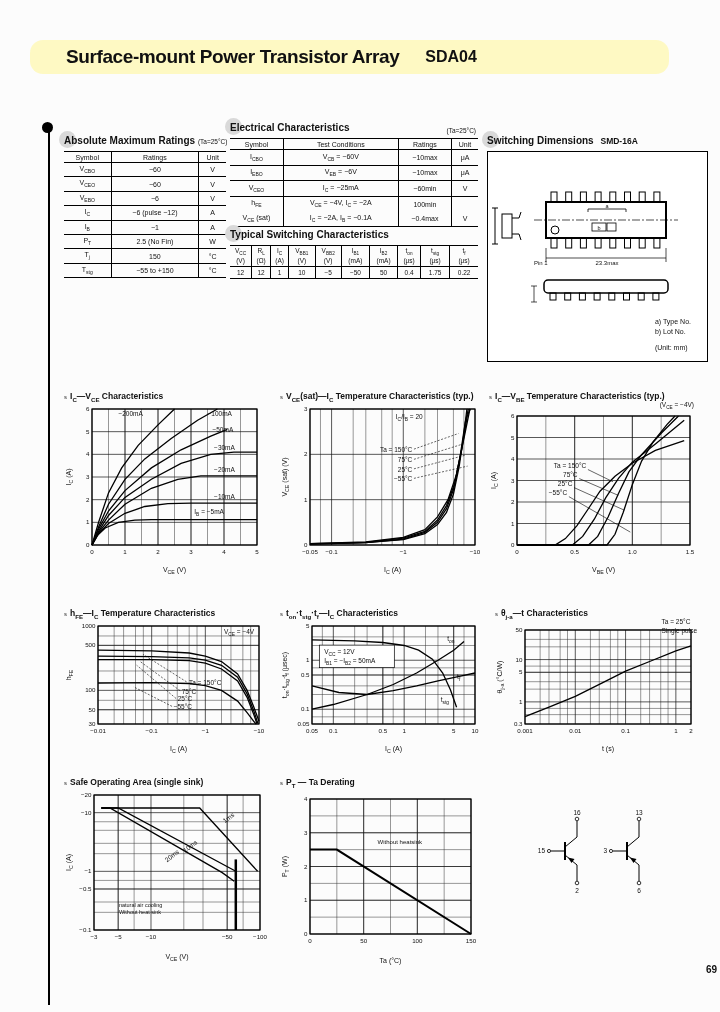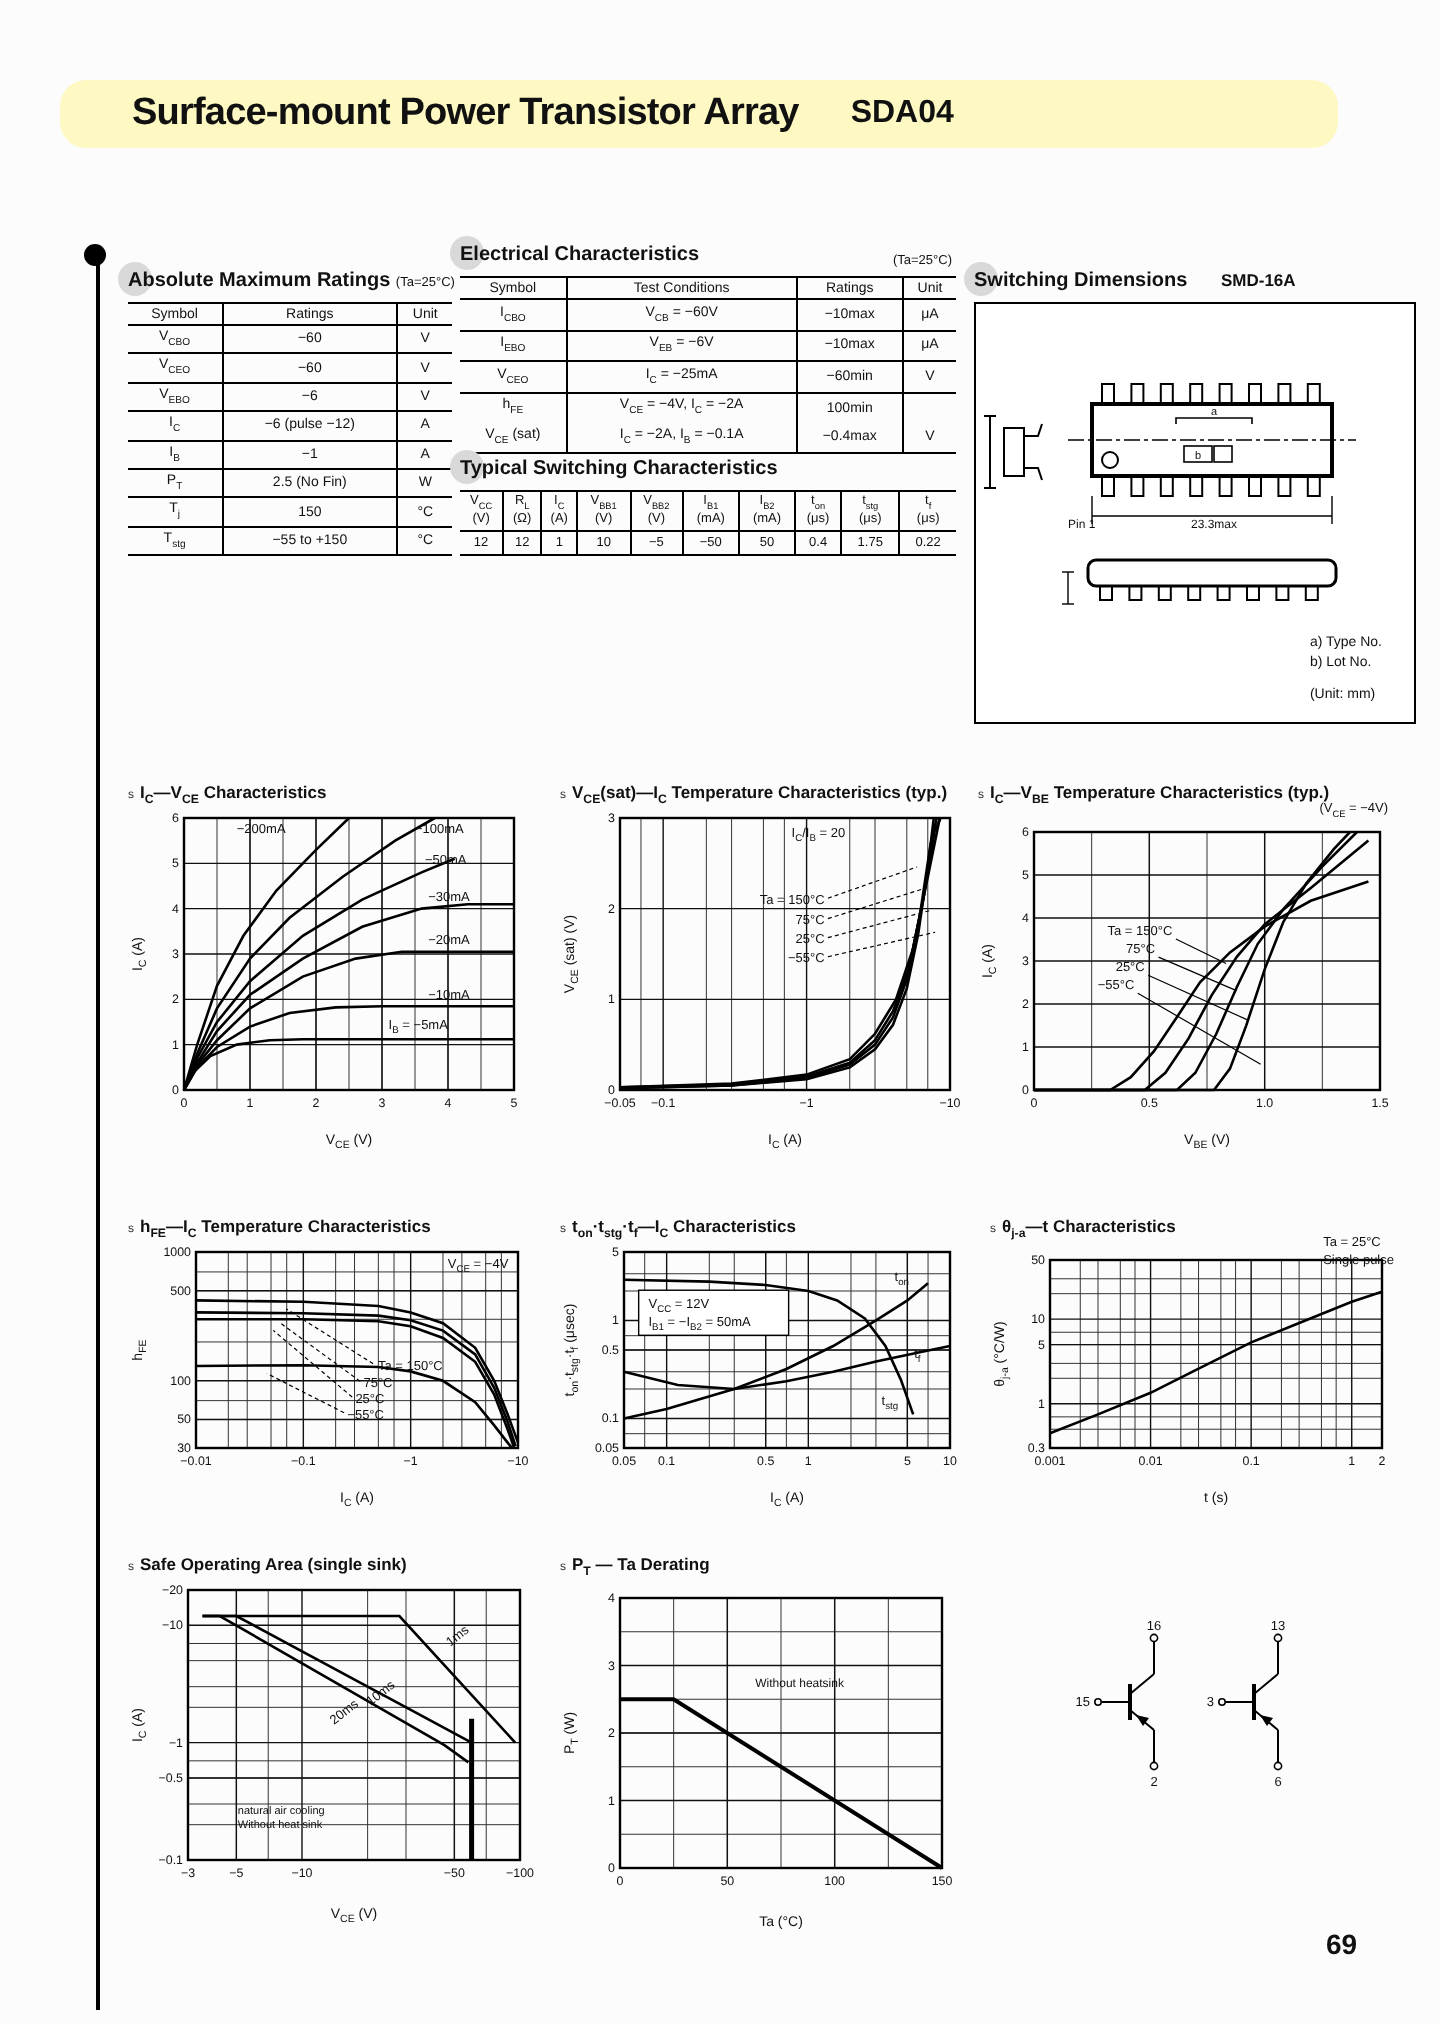--- a/index.html
+++ b/index.html
@@ -8,21 +8,21 @@
   .titlebar{position:absolute;left:30px;top:40px;width:639px;height:34px;background:#fef9c3;border-radius:13px;display:flex;align-items:center;padding-left:36px}
   .t-main{font-size:19px;font-weight:bold;letter-spacing:-0.4px}
   .t-part{font-size:16px;font-weight:bold;margin-left:26px}
   .margin-dot{position:absolute;left:42px;top:122px;width:11px;height:11px;background:#000;border-radius:50%}
   .margin-rule{position:absolute;left:48px;top:130px;width:2px;height:875px;background:#000}
   .sec{position:absolute}
   .sec-h{position:relative;z-index:0;font-size:10px;font-weight:bold;margin-bottom:5px;white-space:nowrap}
   .sec-h::before{content:'';position:absolute;left:-5px;top:-4px;width:17px;height:17px;border-radius:50%;background:#d9d9d9;z-index:-1}
   .cond{font-weight:normal;font-size:6.5px}
   .cond-r{position:absolute;right:2px;bottom:-1px}
-  .pkg{font-size:8.5px;margin-left:14px}
+  .pkg{font-size:8.5px;margin-left:4px}
   sub{font-size:0.72em}
   table.dt{border-collapse:collapse;width:100%;font-size:7px;text-align:center;border-top:1.4px solid #000;border-bottom:1.4px solid #000}
   .dt th{font-weight:normal;border-bottom:1.2px solid #000;padding:1.5px 1px}
   .dt td{padding:2px 1px}
   .dt tr+tr td{border-top:0.8px solid #000}
   .dt tr.noline td{border-top:none}
   .dt th:not(:first-child),.dt td:not(:first-child){border-left:0.8px solid #000}
   table.elec td{padding:2.6px 1px}
   table.sw{font-size:6.5px}
   table.sw th{padding:1px 0;line-height:1.25}
@@ -31,21 +31,21 @@
   .ctitle{font-size:8.5px;font-weight:bold;white-space:nowrap;height:12px}
   .cmark{font-weight:normal;font-size:6px;margin-right:3px;color:#333}
   .csub{position:absolute;right:8px;top:10px;font-size:6.5px;font-weight:normal;line-height:1.35;text-align:left}
   svg.plot{display:block}
   .ext-box{position:relative;border:1px solid #000;height:211px;margin-top:5px;background:#fff}
   .dim{position:absolute;font-size:6px;white-space:nowrap}
   .notes{position:absolute;right:16px;bottom:8px;font-size:7px;line-height:1.5}
   .notes .unit{margin-top:5px}
   .sec-h.underline{border-bottom:1.5px solid #000;padding-bottom:4px}
   .circ-holder{margin-top:14px}
-  .pagenum{position:absolute;left:663px;top:964px;font-size:14px;font-weight:bold}
+  .pagenum{position:absolute;left:706px;top:964px;font-size:10px;font-weight:bold}
 </style>
 </head>
 <body>
 
 <div class="page">
 
   <div class="titlebar">
     <span class="t-main">Surface-mount Power Transistor Array</span>
     <span class="t-part">SDA04</span>
   </div>

